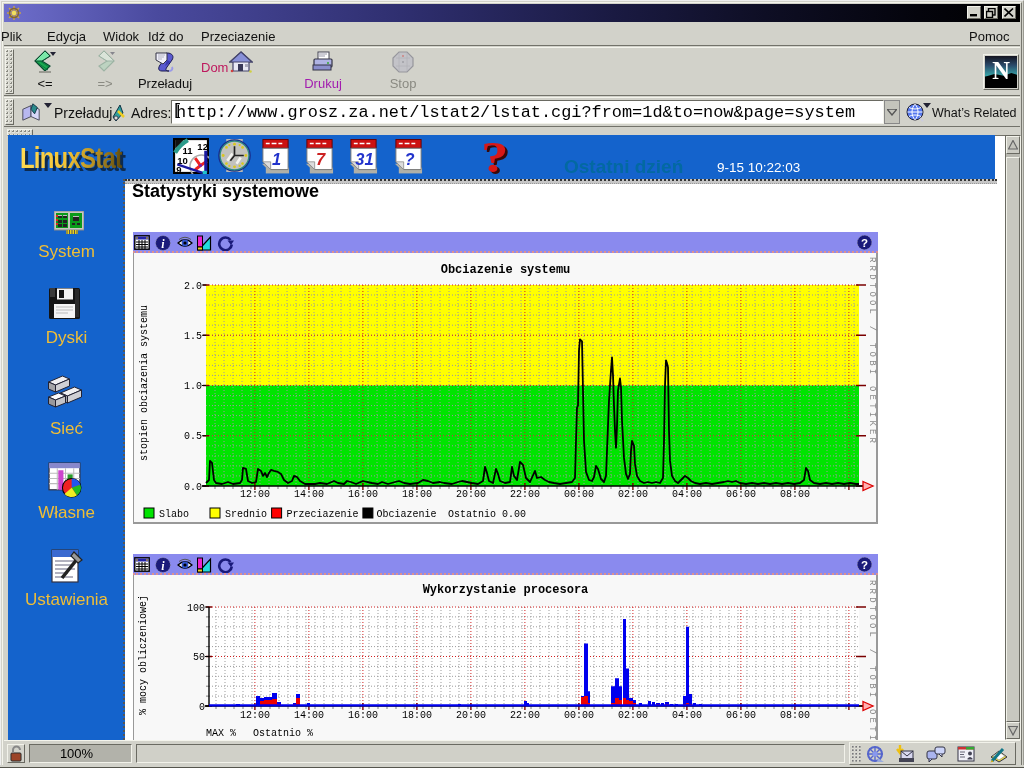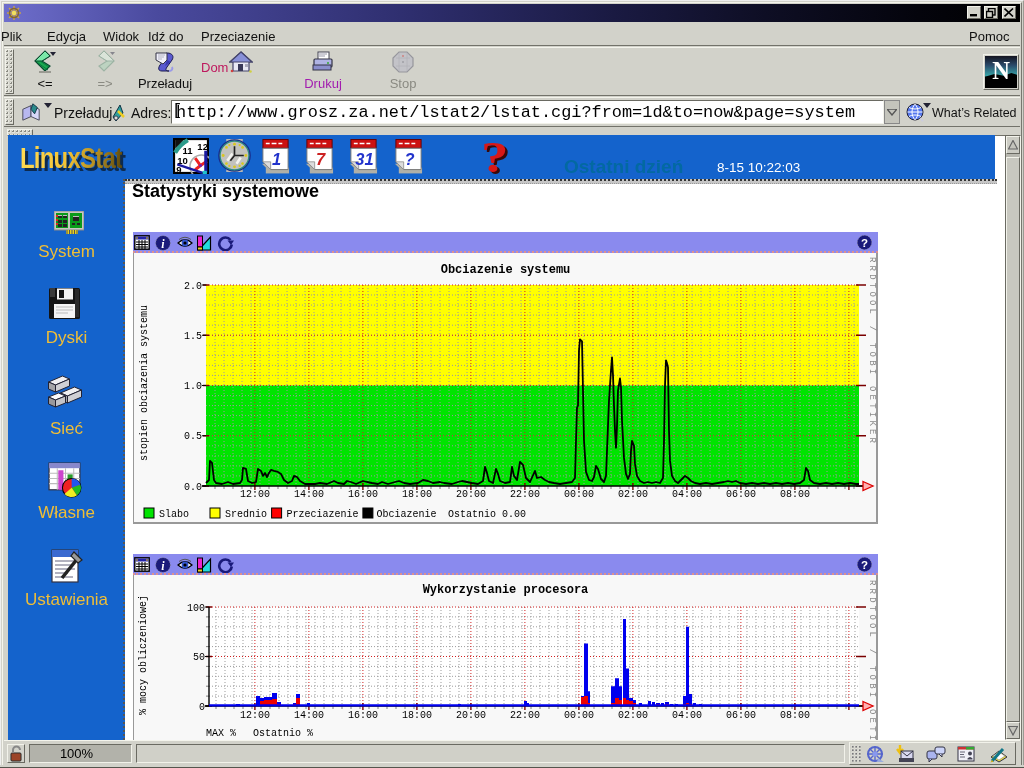--- a/index.html
+++ b/index.html
@@ -218,21 +218,21 @@
     <rect x="6" y="30" width="24" height="6" fill="#b0b0a8"></rect>
 <polygon points="2,26 10,34 10,26" fill="#b0b0a8"></polygon>
 <rect x="3" y="1" width="26" height="9" fill="#cc1111" stroke="#660000" stroke-width="1"></rect>
 <path d="M6 5h4M12 5h5M19 5h4" stroke="#fff" stroke-width="1.6"></path>
 <polygon points="3,10 29,10 29,32 11,32 3,24" fill="#fff" stroke="#777" stroke-width="1"></polygon>
 <path d="M3 24 L11 24 L11 32 Z" fill="#ddd" stroke="#888" stroke-width="0.8"></path>
 <text x="17" y="27" font-family="Liberation Sans" font-size="17" font-weight="bold" fill="#2233cc" text-anchor="middle" font-style="italic">?</text>
   </svg>
 <div class="abs" style="left:481px;top:132px;font-family:'Liberation Serif',serif;font-size:44px;font-weight:bold;color:#d81818;text-shadow:2px 2px 0 #3a0808;transform:scaleX(1.25);transform-origin:left top">?</div>
 <div class="abs" style="left:564px;top:156px;font-size:19px;font-weight:bold;color:#0369a1">Ostatni dzień</div>
-<div class="abs" style="left:717px;top:160px;font-size:13.5px;color:#fff">8-15 10:22:03</div>
+<div class="abs" style="left:717px;top:160px;font-size:13.5px;color:#fff">9-15 10:22:03</div>
 <svg style="position:absolute;left:54px;top:211px" width="30" height="25" viewBox="0 0 30 25">
     <rect x="0" y="0" width="30" height="19" fill="#c8c8c0" stroke="#888" stroke-width="1"></rect>
 <rect x="2" y="2" width="12" height="15" fill="#0a9a1a"></rect>
 <rect x="16" y="2" width="12" height="15" fill="#0a9a1a"></rect>
 <g fill="#222">
       <rect x="4" y="4" width="4" height="3"></rect>
       <rect x="9" y="4" width="4" height="3"></rect>
 <rect x="4" y="9" width="4" height="3"></rect>
       <rect x="9" y="9" width="4" height="3"></rect>
 <rect x="4" y="13" width="4" height="3"></rect>

